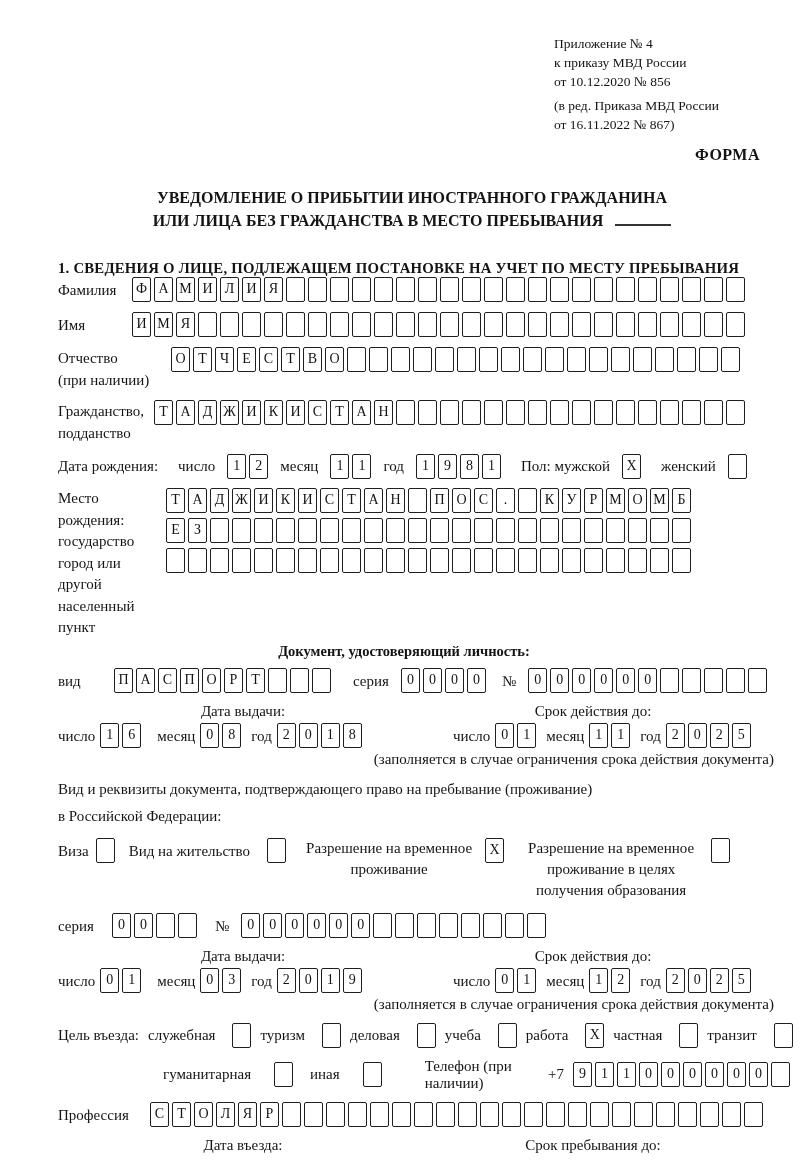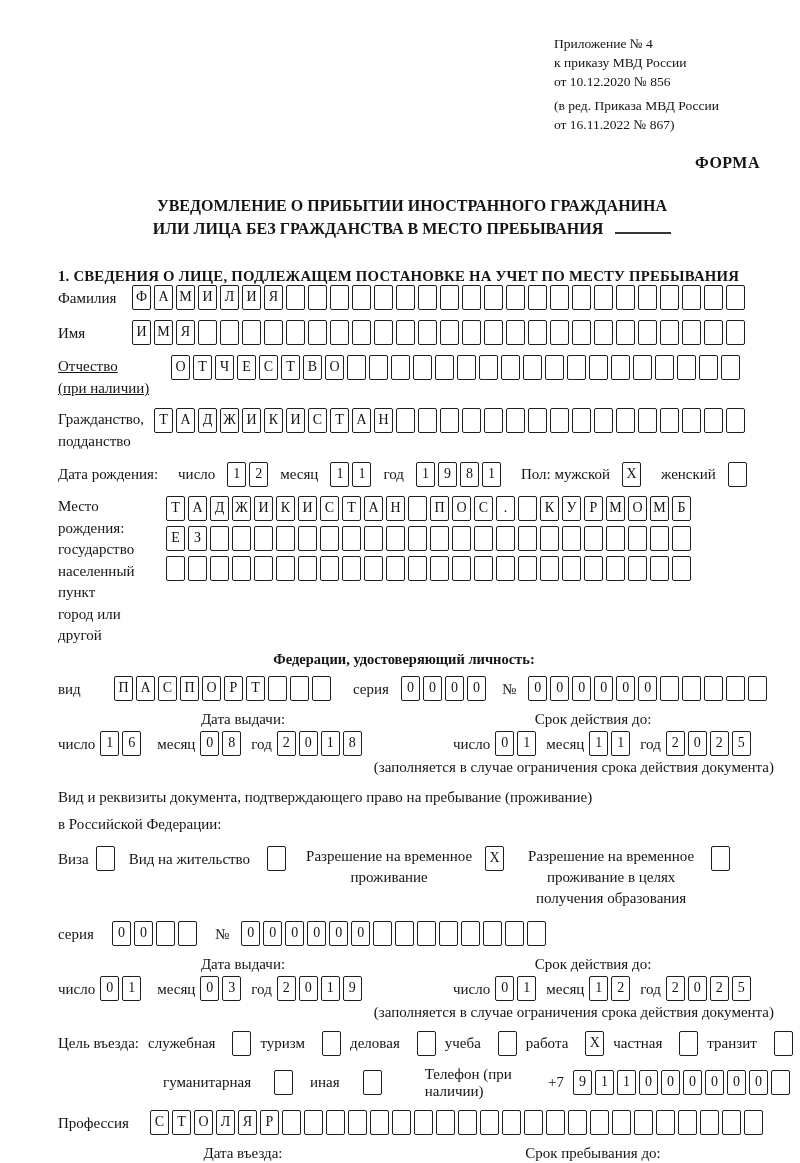--- a/index.html
+++ b/index.html
@@ -9,40 +9,40 @@
     min-height: 1163px;
     font-family: "Liberation Serif", "DejaVu Serif", serif;
     color: #141414;
     -webkit-font-smoothing: antialiased;
   }
   .page { padding: 34px 10px 20px 58px; width: 800px; }
 
   
   .appendix { width: 212px; margin-left: auto; margin-right: 24px; font-size: 13.5px; line-height: 19px; }
   .appendix .rev { margin-top: 5px; }
-  .form-label { text-align: right; margin-right: 30px; font-weight: bold; font-size: 16px; margin-top: 20px; letter-spacing: .5px; }
+  .form-label { text-align: right; margin-right: 30px; font-weight: bold; font-size: 16px; margin-top: 12px; letter-spacing: .5px; }
 
   .title { text-align: center; font-weight: bold; font-size: 16px; line-height: 23px; margin-top: 22px; padding-right: 24px; }
   .title-underline { display: inline-block; width: 56px; border-bottom: 2.5px solid #333; margin-left: 12px; height: 14px; }
 
   .section-heading { font-weight: bold; font-size: 14.8px; margin-top: 28px; letter-spacing: .2px; }
 
   
   .cells { display: inline-flex; gap: 3px; vertical-align: middle; flex: 0 0 auto; }
   .cell {
     display: inline-block; width: 19px; height: 25px; flex: 0 0 auto;
     border: 1.8px solid #1f1f1f; border-radius: 2px; background: #fff;
     text-align: center; font-size: 14px; line-height: 22px; font-family: "Liberation Serif", serif;
   }
   .cb { vertical-align: middle; }
 
   .frow { display: flex; align-items: flex-start; margin-bottom: 9px; gap: 8px; }
   .flabel { font-size: 15px; line-height: 26px; flex: 0 0 auto; }
   .w66 { width: 66px; }
-  .w105 { width: 105px; text-decoration: underline; }
+  .w105 { width: 105px; }
   .w88 { width: 88px; }
   .lblcol { display: flex; flex-direction: column; flex: 0 0 auto; }
   .lblcol .flabel { line-height: 22px; }
 
   .inlbl { font-size: 15px; line-height: 26px; margin: 0 4px; flex: 0 0 auto; }
 
   .center-bold { text-align: center; font-weight: bold; font-size: 14.5px; margin: 4px 40px 8px 0; }
 
   .dates-titles { display: flex; margin-top: 2px; }
   .dates-titles .dt-left  { width: 370px; text-align: center; font-size: 15px; }
@@ -259,22 +259,22 @@
     <span class="inlbl gap12">Пол: мужской</span>
     <span class="cell cb">X</span>
     <span class="inlbl gap12">женский</span>
     <span class="cell cb"></span>
   </div>
 
   <div class="rep-wrap" style="margin-bottom:2px;">
     <div class="rep-labels" style="width:108px;">
       <div>Место рождения:</div>
       <div>государство</div>
+      <div>город или другой</div>
       <div>населенный пункт</div>
-      <div>город или другой</div>
     </div>
     <div class="rep-rows">
       <span class="cells" style="display:flex; margin-bottom:5px;">
           <span class="cell">Т</span>
           <span class="cell">А</span>
           <span class="cell">Д</span>
           <span class="cell">Ж</span>
           <span class="cell">И</span>
           <span class="cell">К</span>
           <span class="cell">И</span>
@@ -344,21 +344,21 @@
           <span class="cell"></span>
           <span class="cell"></span>
           <span class="cell"></span>
           <span class="cell"></span>
           <span class="cell"></span>
           <span class="cell"></span>
         </span>
     </div>
   </div>
 
-  <div class="center-bold">Федерации, удостоверяющий личность:</div>
+  <div class="center-bold">Документ, удостоверяющий личность:</div>
 
   <div class="frow" style="align-items:center;">
     <span class="flabel" style="width:48px;">вид</span>
     <span class="cells">
         <span class="cell">П</span>
         <span class="cell">А</span>
         <span class="cell">С</span>
         <span class="cell">П</span>
         <span class="cell">О</span>
         <span class="cell">Р</span>

